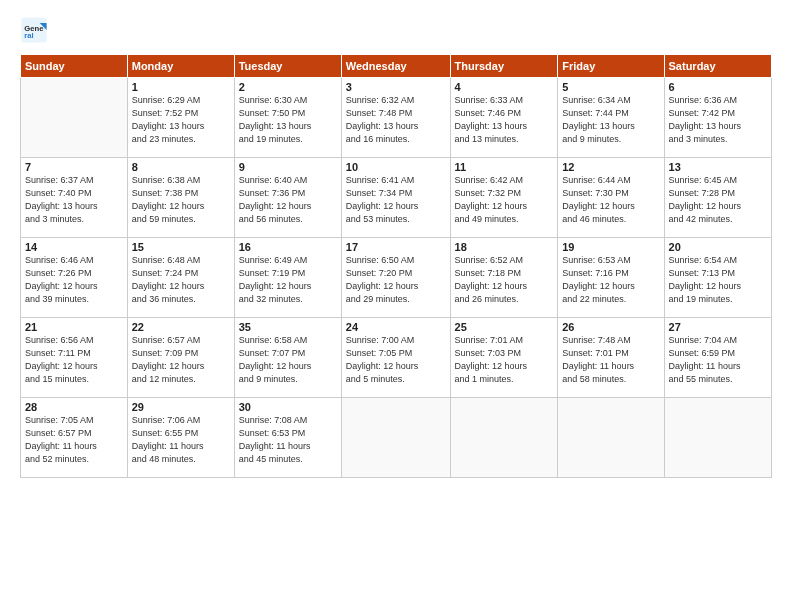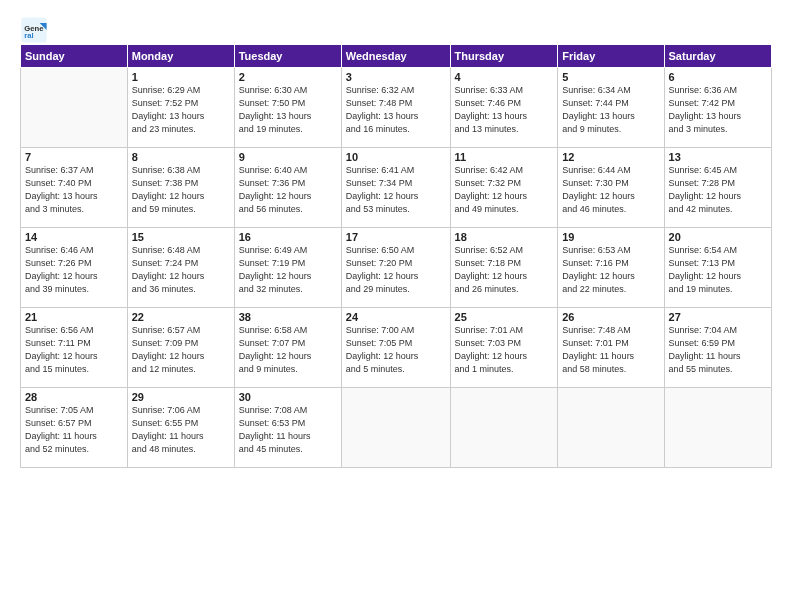--- a/index.html
+++ b/index.html
@@ -13,20 +13,21 @@
     .page {
       width: 792px;
       height: 612px;
       background: #fff;
       padding: 16px 20px 12px 20px;
     }
     .header {
       display: flex;
       justify-content: space-between;
       align-items: flex-start;
+      margin-bottom: 10px;
     }
     .logo {
       display: flex;
       align-items: center;
       gap: 0px;
     }
     .logo-text {
       display: flex;
       flex-direction: column;
       font-size: 13px;
@@ -53,21 +54,21 @@
     .location {
       font-size: 13px;
       color: #555;
     }
     .calendar-table {
       width: 100%;
       border-collapse: collapse;
       font-size: 9.5px;
     }
     .calendar-table thead tr th {
-      background: #4c1d95;
+      background: #c2410c;
       color: #fff;
       padding: 5px 4px;
       text-align: left;
       font-size: 11px;
       font-weight: bold;
       border: 1px solid #fff;
       margin-top: 12px;
     }
     .calendar-table tbody tr td {
       border: 1px solid #ccc;
@@ -285,21 +286,21 @@
             <div class="day-info">and 15 minutes.</div>
           </td>
           <td>
             <span class="day-number">22</span>
             <div class="day-info">Sunrise: 6:57 AM</div>
             <div class="day-info">Sunset: 7:09 PM</div>
             <div class="day-info">Daylight: 12 hours</div>
             <div class="day-info">and 12 minutes.</div>
           </td>
           <td>
-            <span class="day-number">38</span>
+            <span class="day-number">35</span>
             <div class="day-info">Sunrise: 6:58 AM</div>
             <div class="day-info">Sunset: 7:07 PM</div>
             <div class="day-info">Daylight: 12 hours</div>
             <div class="day-info">and 9 minutes.</div>
           </td>
           <td>
             <span class="day-number">24</span>
             <div class="day-info">Sunrise: 7:00 AM</div>
             <div class="day-info">Sunset: 7:05 PM</div>
             <div class="day-info">Daylight: 12 hours</div>

